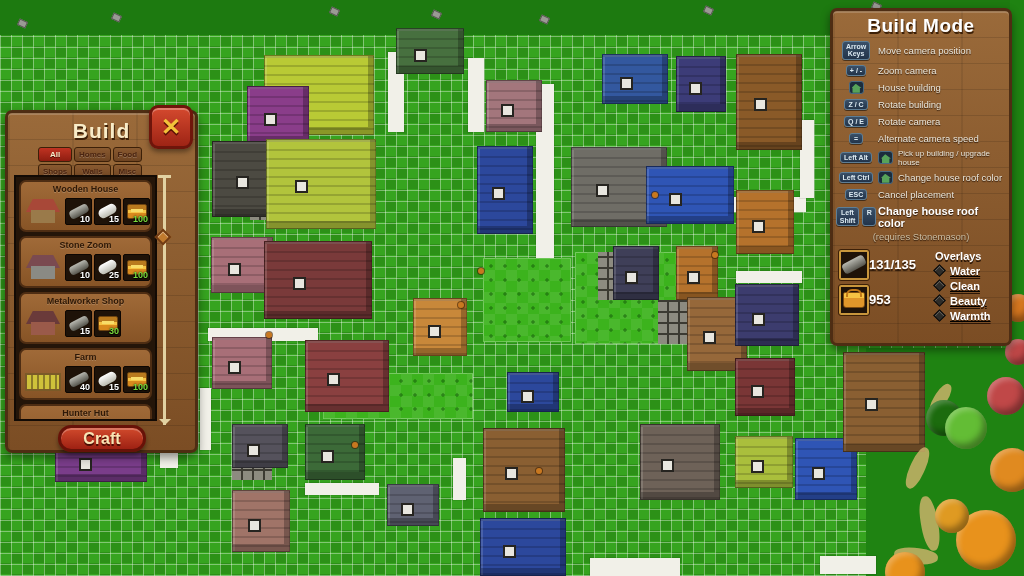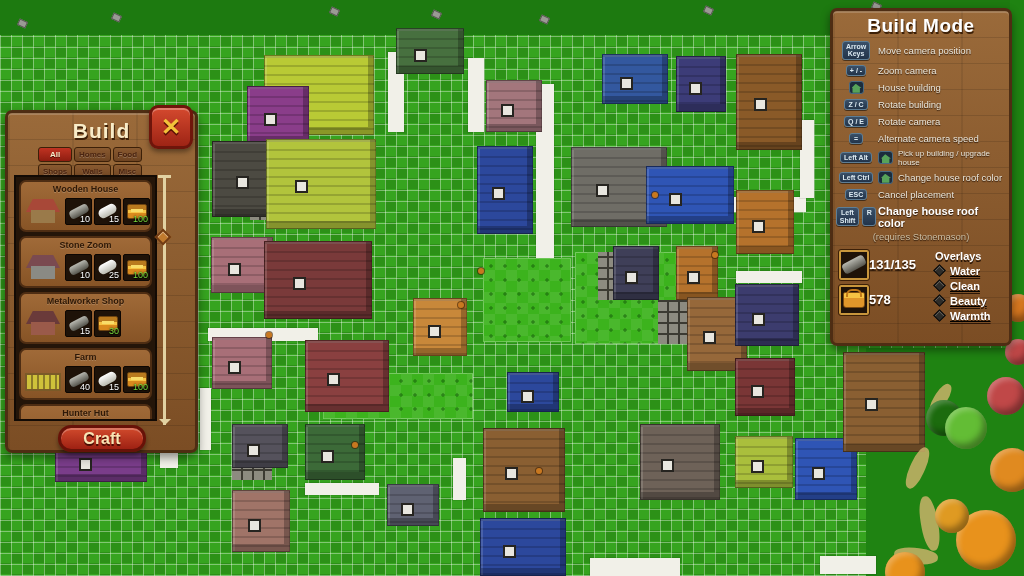--- a/index.html
+++ b/index.html
@@ -72,21 +72,21 @@
   .card-row { display:flex; align-items:center; gap:2px; padding:2px 2px 0 2px; }
   .thumb { width:40px; height:30px; position:relative; flex:none; }
   .thumb .roof { position:absolute; left:3px; right:3px; top:3px; height:13px;
     clip-path:polygon(0 100%,20% 0,80% 0,100% 100%); }
   .thumb .tbody { position:absolute; left:8px; right:8px; bottom:3px; height:13px; }
   .thumb.farm .tbody { left:2px; right:2px; height:18px; border:2px solid #7a5a28;
     background:repeating-linear-gradient(90deg,#cfc23a 0 4px,#8a7a28 4px 6px); }
   .cost { position:relative; width:27px; height:27px; background:#1e1208;
     border:1px solid #0c0602; border-radius:2px; flex:none;
     display:flex; align-items:center; justify-content:center; }
-  .cost .num { position:absolute; right:1px; bottom:0; font-size:9px; font-weight:normal;
+  .cost .num { position:absolute; right:1px; bottom:0; font-size:9px; font-weight:bold;
     color:#fff; text-shadow:0 1px 1px #000, 0 0 2px #000; }
   .cost .num.gold { color:#7adc3c; }
   .ic-log { width:20px; height:9px; border-radius:4px; transform:rotate(-28deg);
     background:linear-gradient(180deg,#b8b8b0,#55544c); }
   .ic-stone { width:19px; height:10px; border-radius:5px; transform:rotate(-28deg);
     background:linear-gradient(180deg,#ffffff,#b9b9ae); }
   .ic-chest { width:20px; height:15px; position:relative; border-radius:2px;
     background:linear-gradient(180deg,#b97a1e 0 35%, #f6c343 35% 60%, #d98a1e 60%);
     border:1px solid #6e4410; }
   .ic-chest::after { content:""; position:absolute; left:3px; top:4px; right:3px; height:3px;
@@ -423,21 +423,21 @@
           <div class="res-row">
             <div class="res-box">
               <div class="ic-log"></div>
             </div>
             <span class="res-val">131/135</span>
           </div>
           <div class="res-row">
             <div class="res-box">
               <div class="ic-basket"></div>
             </div>
-            <span class="res-val">578</span>
+            <span class="res-val">953</span>
           </div>
         </div>
       <div class="ovl-col">
         <div class="ovl-title">Overlays</div>
         <div id="overlay-opts">
             <div class="ovl-opt">
               <span class="diamond"></span>
               <span class="ovl-label">Water</span>
             </div>
             <div class="ovl-opt">

